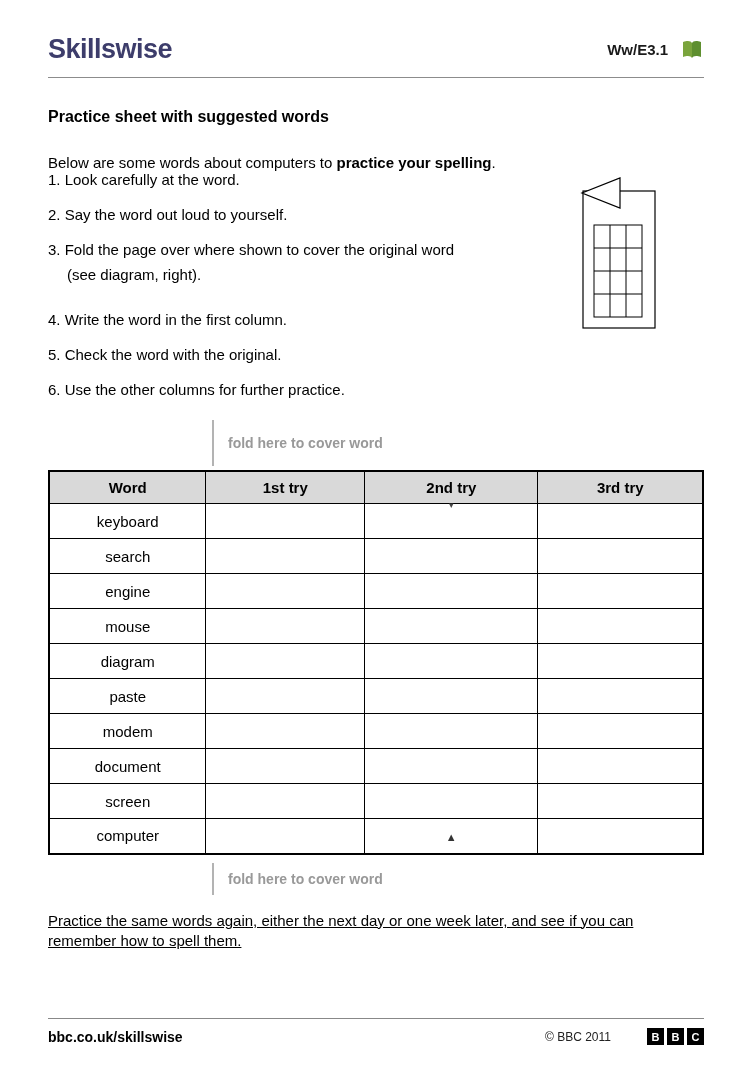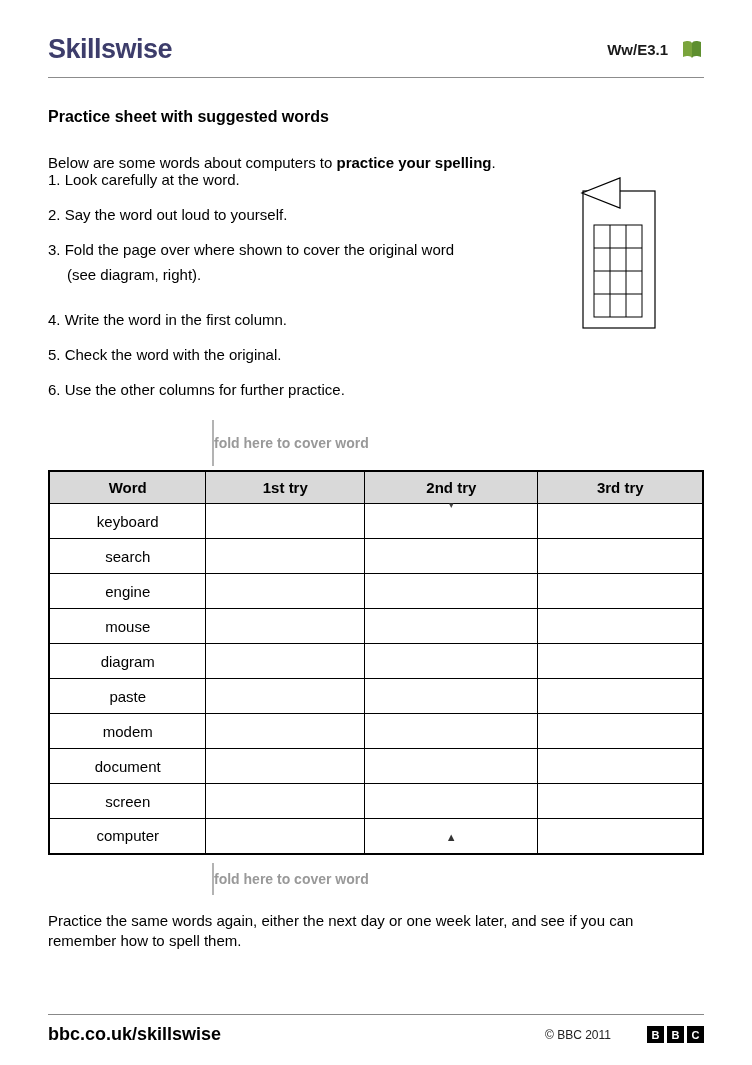--- a/index.html
+++ b/index.html
@@ -28,21 +28,21 @@
   .intro { font-size:15px; margin-top:28px; }
 
   
   .instructions { overflow:hidden; }
   .fold-diagram { float:right; margin-right:44px; margin-top:2px; }
   .inst { font-size:15px; line-height:18px; margin-bottom:17px; }
   .inst-tight { margin-bottom:7px; }
   .inst-cont { margin-left:19px; margin-bottom:27px; }
 
   
-  .fold-row { display:flex; align-items:center; margin-left:164px; }
+  .fold-row { display:flex; align-items:center; gap:14px; margin-left:164px; }
   .fold-row.top { height:46px; margin-top:4px; margin-bottom:4px; }
   .fold-row.bottom { height:32px; margin-top:8px; }
   .fold-line { width:2px; height:100%; background:#b3b3b3; }
   .fold-label { color:#999999; font-weight:bold; font-size:14px; }
 
   
   table.practice { width:100%; border-collapse:collapse; border:2px solid #000; }
   .practice th {
     border:1px solid #000; background:#d9d9d9;
     font-size:15px; font-weight:bold; text-align:center; padding:7px 4px;
@@ -52,29 +52,29 @@
     font-size:15px; text-align:center; position:relative;
   }
   .practice td.word-cell { width:24%; }
   .mark-top-glyph {
     position:absolute; top:-3px; left:50%; transform:translateX(-50%);
     font-size:9px; color:#444; line-height:9px;
   }
   .mark-bottom-glyph { font-size:11px; color:#333; }
 
   
-  .closing { font-size:15px; line-height:1.35; margin-top:16px; max-width:660px; }
+  .closing { font-size:15px; line-height:1.35; margin-top:16px; max-width:660px;text-decoration:underline; }
 
   
   .footer {
     position:absolute; left:48px; right:48px; bottom:20px;
     border-top:1px solid #888; padding-top:9px;
     display:flex; justify-content:space-between; align-items:center;
   }
-  .footer-url { font-size:18px; font-weight:bold; }
+  .footer-url { font-size:14px; font-weight:bold; }
   .footer-right { display:flex; align-items:center; gap:36px; }
   .copyright { font-size:12px; color:#222; }
   .bbc-blocks { display:flex; gap:3px; }
   .bbc-block {
     width:17px; height:17px; background:#000; color:#fff;
     font-size:11px; font-weight:bold;
     display:flex; align-items:center; justify-content:center;
   }
 </style>
 </head>

